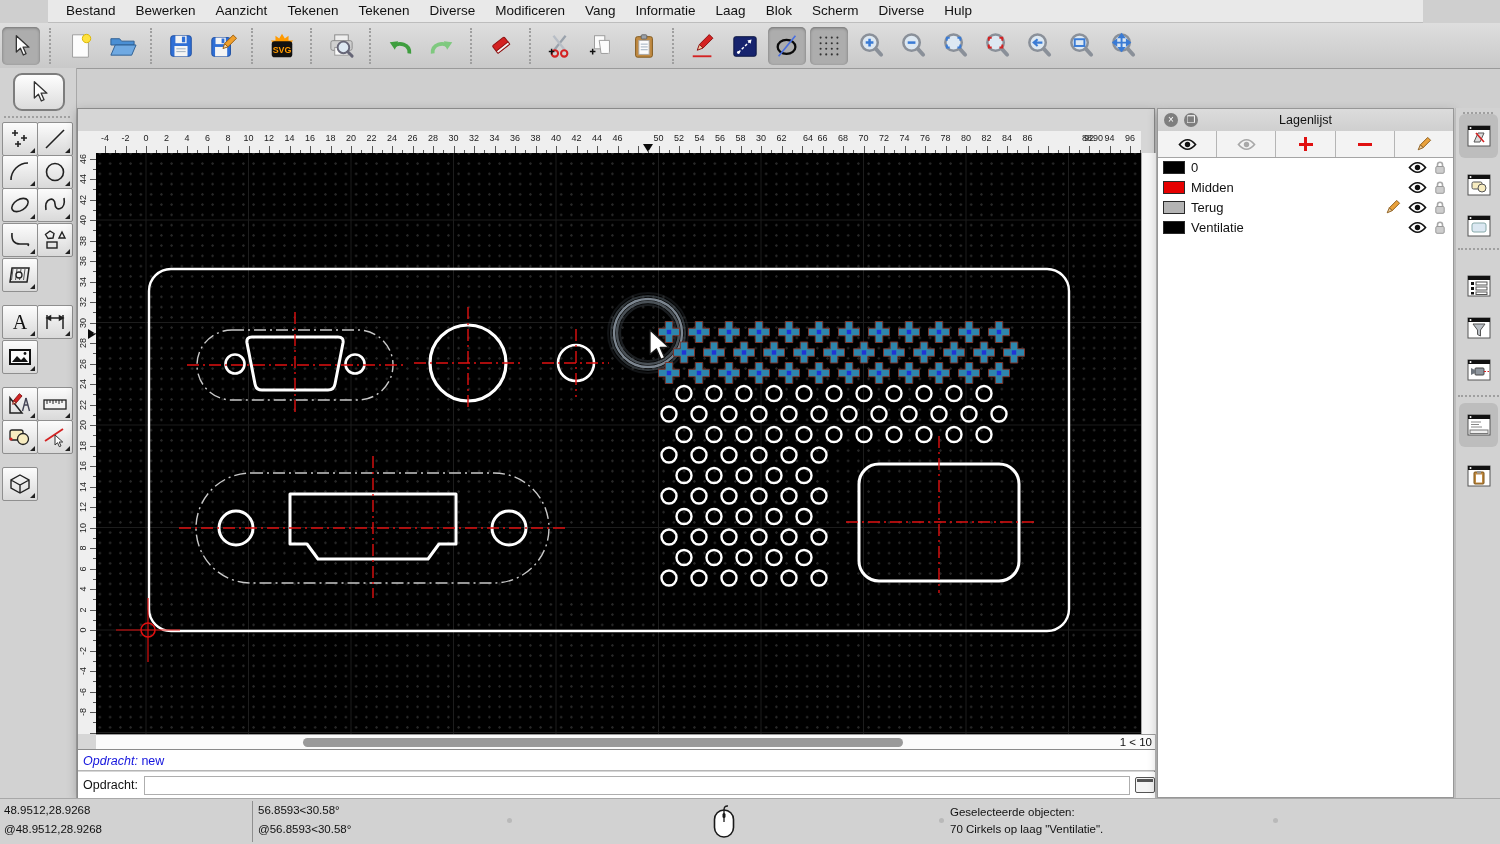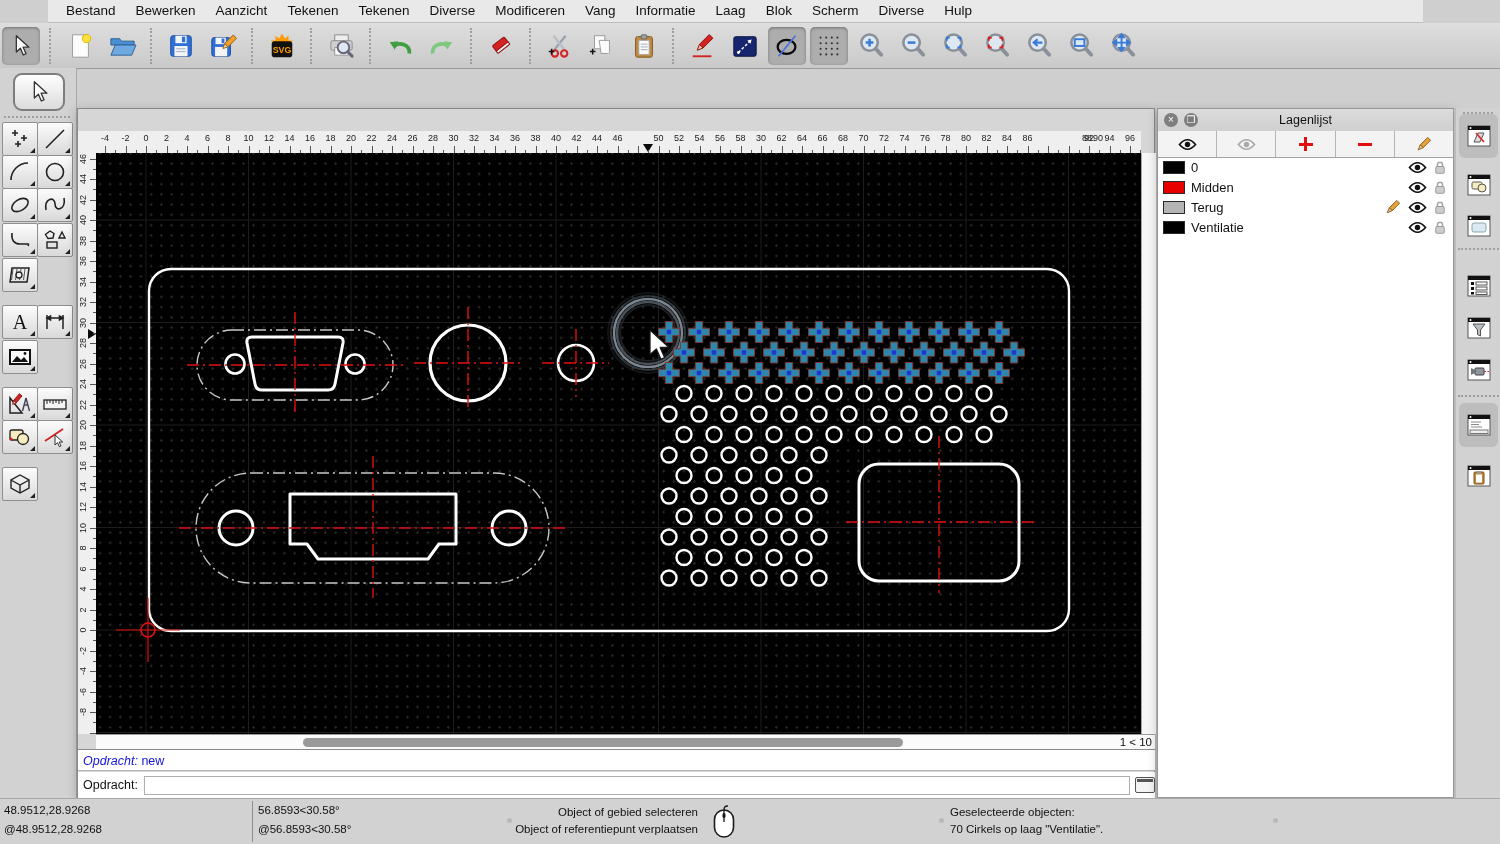--- a/index.html
+++ b/index.html
@@ -614,21 +614,21 @@
         <span class="rt-num" style="left: 501px;">44</span>
         <span class="rt-num" style="left: 521.5px;">46</span>
         <span class="rt-num" style="left: 542px; margin-top: 48px;">48</span>
         <span class="rt-num" style="left: 562.5px;">50</span>
         <span class="rt-num" style="left: 583px;">52</span>
         <span class="rt-num" style="left: 603.5px;">54</span>
         <span class="rt-num" style="left: 624px;">56</span>
         <span class="rt-num" style="left: 644.5px;">58</span>
         <span class="rt-num" style="left: 665px;">30</span>
         <span class="rt-num" style="left: 685.5px;">62</span>
-        <span class="rt-num" style="left: 706px;">64</span>
+        <span class="rt-num" style="left: 706px; text-align: right;">64</span>
         <span class="rt-num" style="left: 726.5px;">66</span>
         <span class="rt-num" style="left: 747px;">68</span>
         <span class="rt-num" style="left: 767.5px;">70</span>
         <span class="rt-num" style="left: 788px;">72</span>
         <span class="rt-num" style="left: 808.5px;">74</span>
         <span class="rt-num" style="left: 829px;">76</span>
         <span class="rt-num" style="left: 849.5px;">78</span>
         <span class="rt-num" style="left: 870px;">80</span>
         <span class="rt-num" style="left: 890.5px;">82</span>
         <span class="rt-num" style="left: 911px;">84</span>
@@ -1181,24 +1181,20 @@
       </div>
     </div>
 
   <div id="statusbar">
     <div class="st-line" style="left:4px;top:5px">48.9512,28.9268</div>
     <div class="st-line" style="left:4px;top:24px">@48.9512,28.9268</div>
     <div id="st-div"></div>
     <div class="st-line" style="left:258px;top:5px">56.8593&lt;30.58°</div>
     <div class="st-line" style="left:258px;top:24px">@56.8593&lt;30.58°</div>
     <div class="st-dot" style="left:507px;top:19px"></div>
-    <div id="st-hints">
-      <div>Object of gebied selecteren</div>
-      <div>Object of referentiepunt verplaatsen</div>
-    </div>
     <div style="position:absolute;left:712px;top:804px;top:6px">
       <svg width="24" height="34" viewBox="0 0 24 34">
           <rect x="2.5" y="5" width="19" height="27" rx="9.5" fill="#fff" stroke="#1a1a1a" stroke-width="1.6"></rect>
           <line x1="12" y1="5" x2="12" y2="17" stroke="#1a1a1a" stroke-width="1.3"></line>
           <rect x="10.5" y="8" width="3" height="5" rx="1.5" fill="#1a1a1a"></rect>
           <path d="M12 5 Q12 0.5 16 1" fill="none" stroke="#1a1a1a" stroke-width="1.4"></path>
         </svg>
     </div>
     <div class="st-dot" style="left:939px;top:19px"></div>
     <div id="st-sel">

